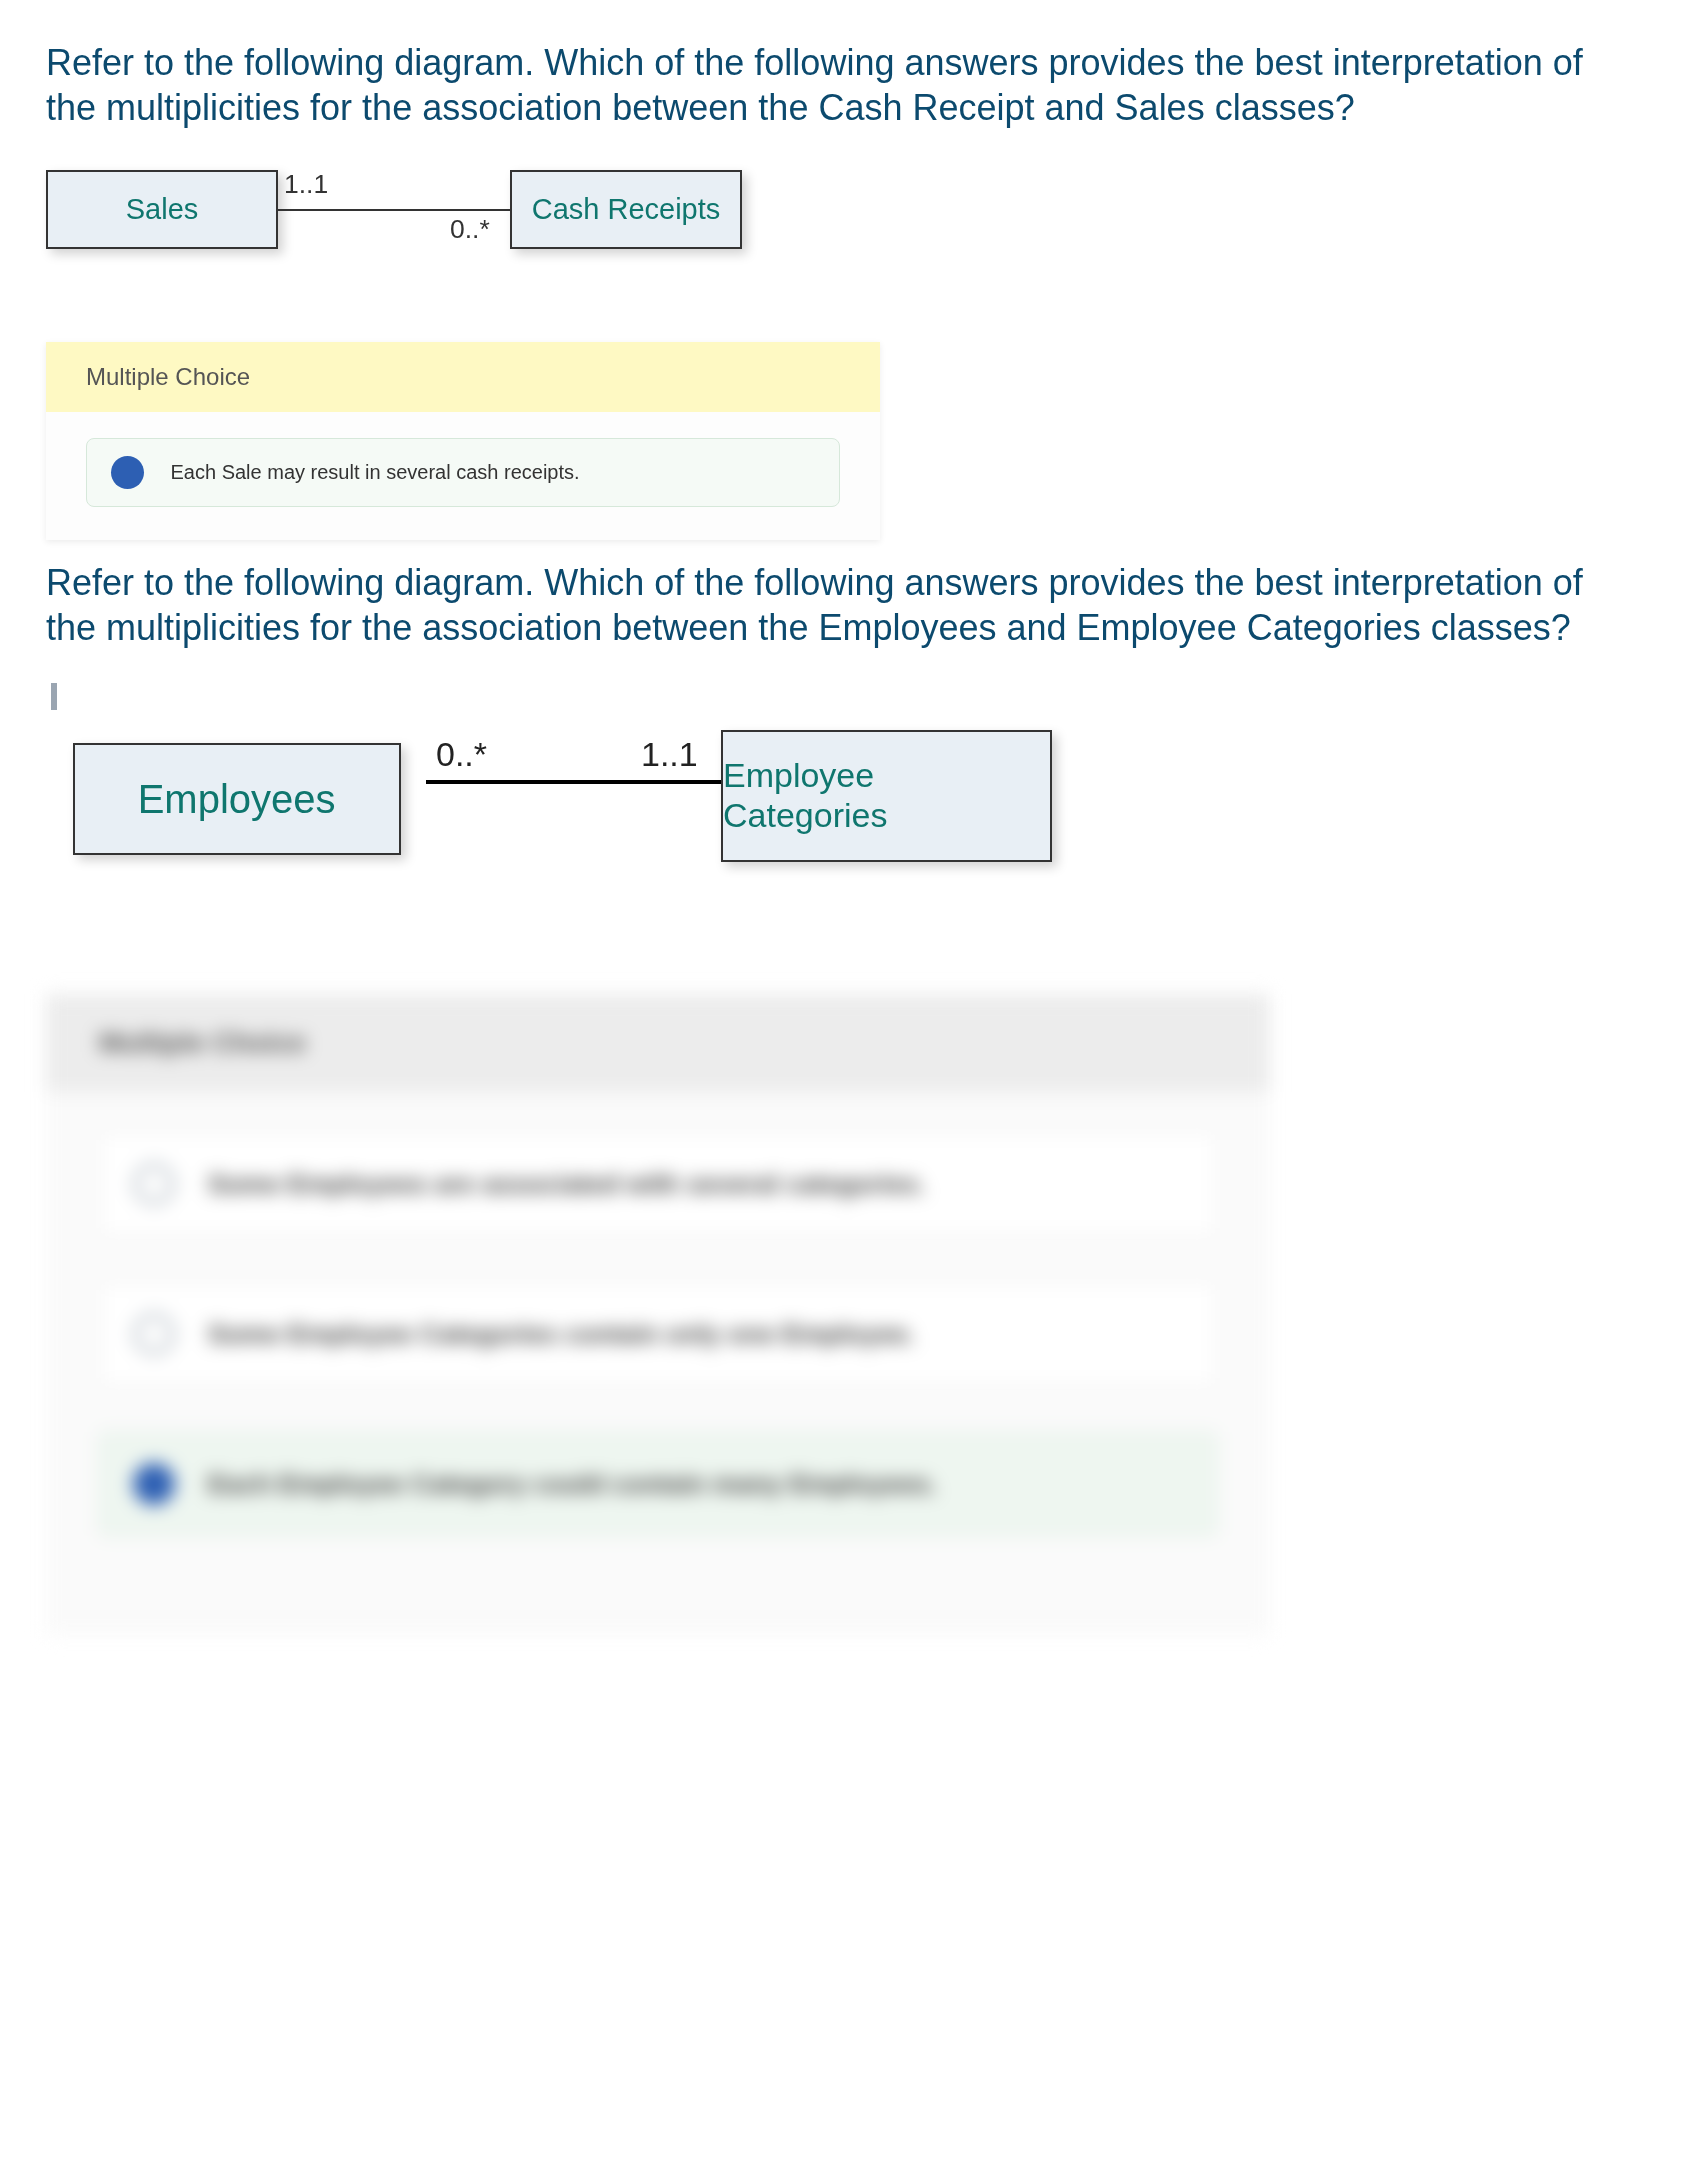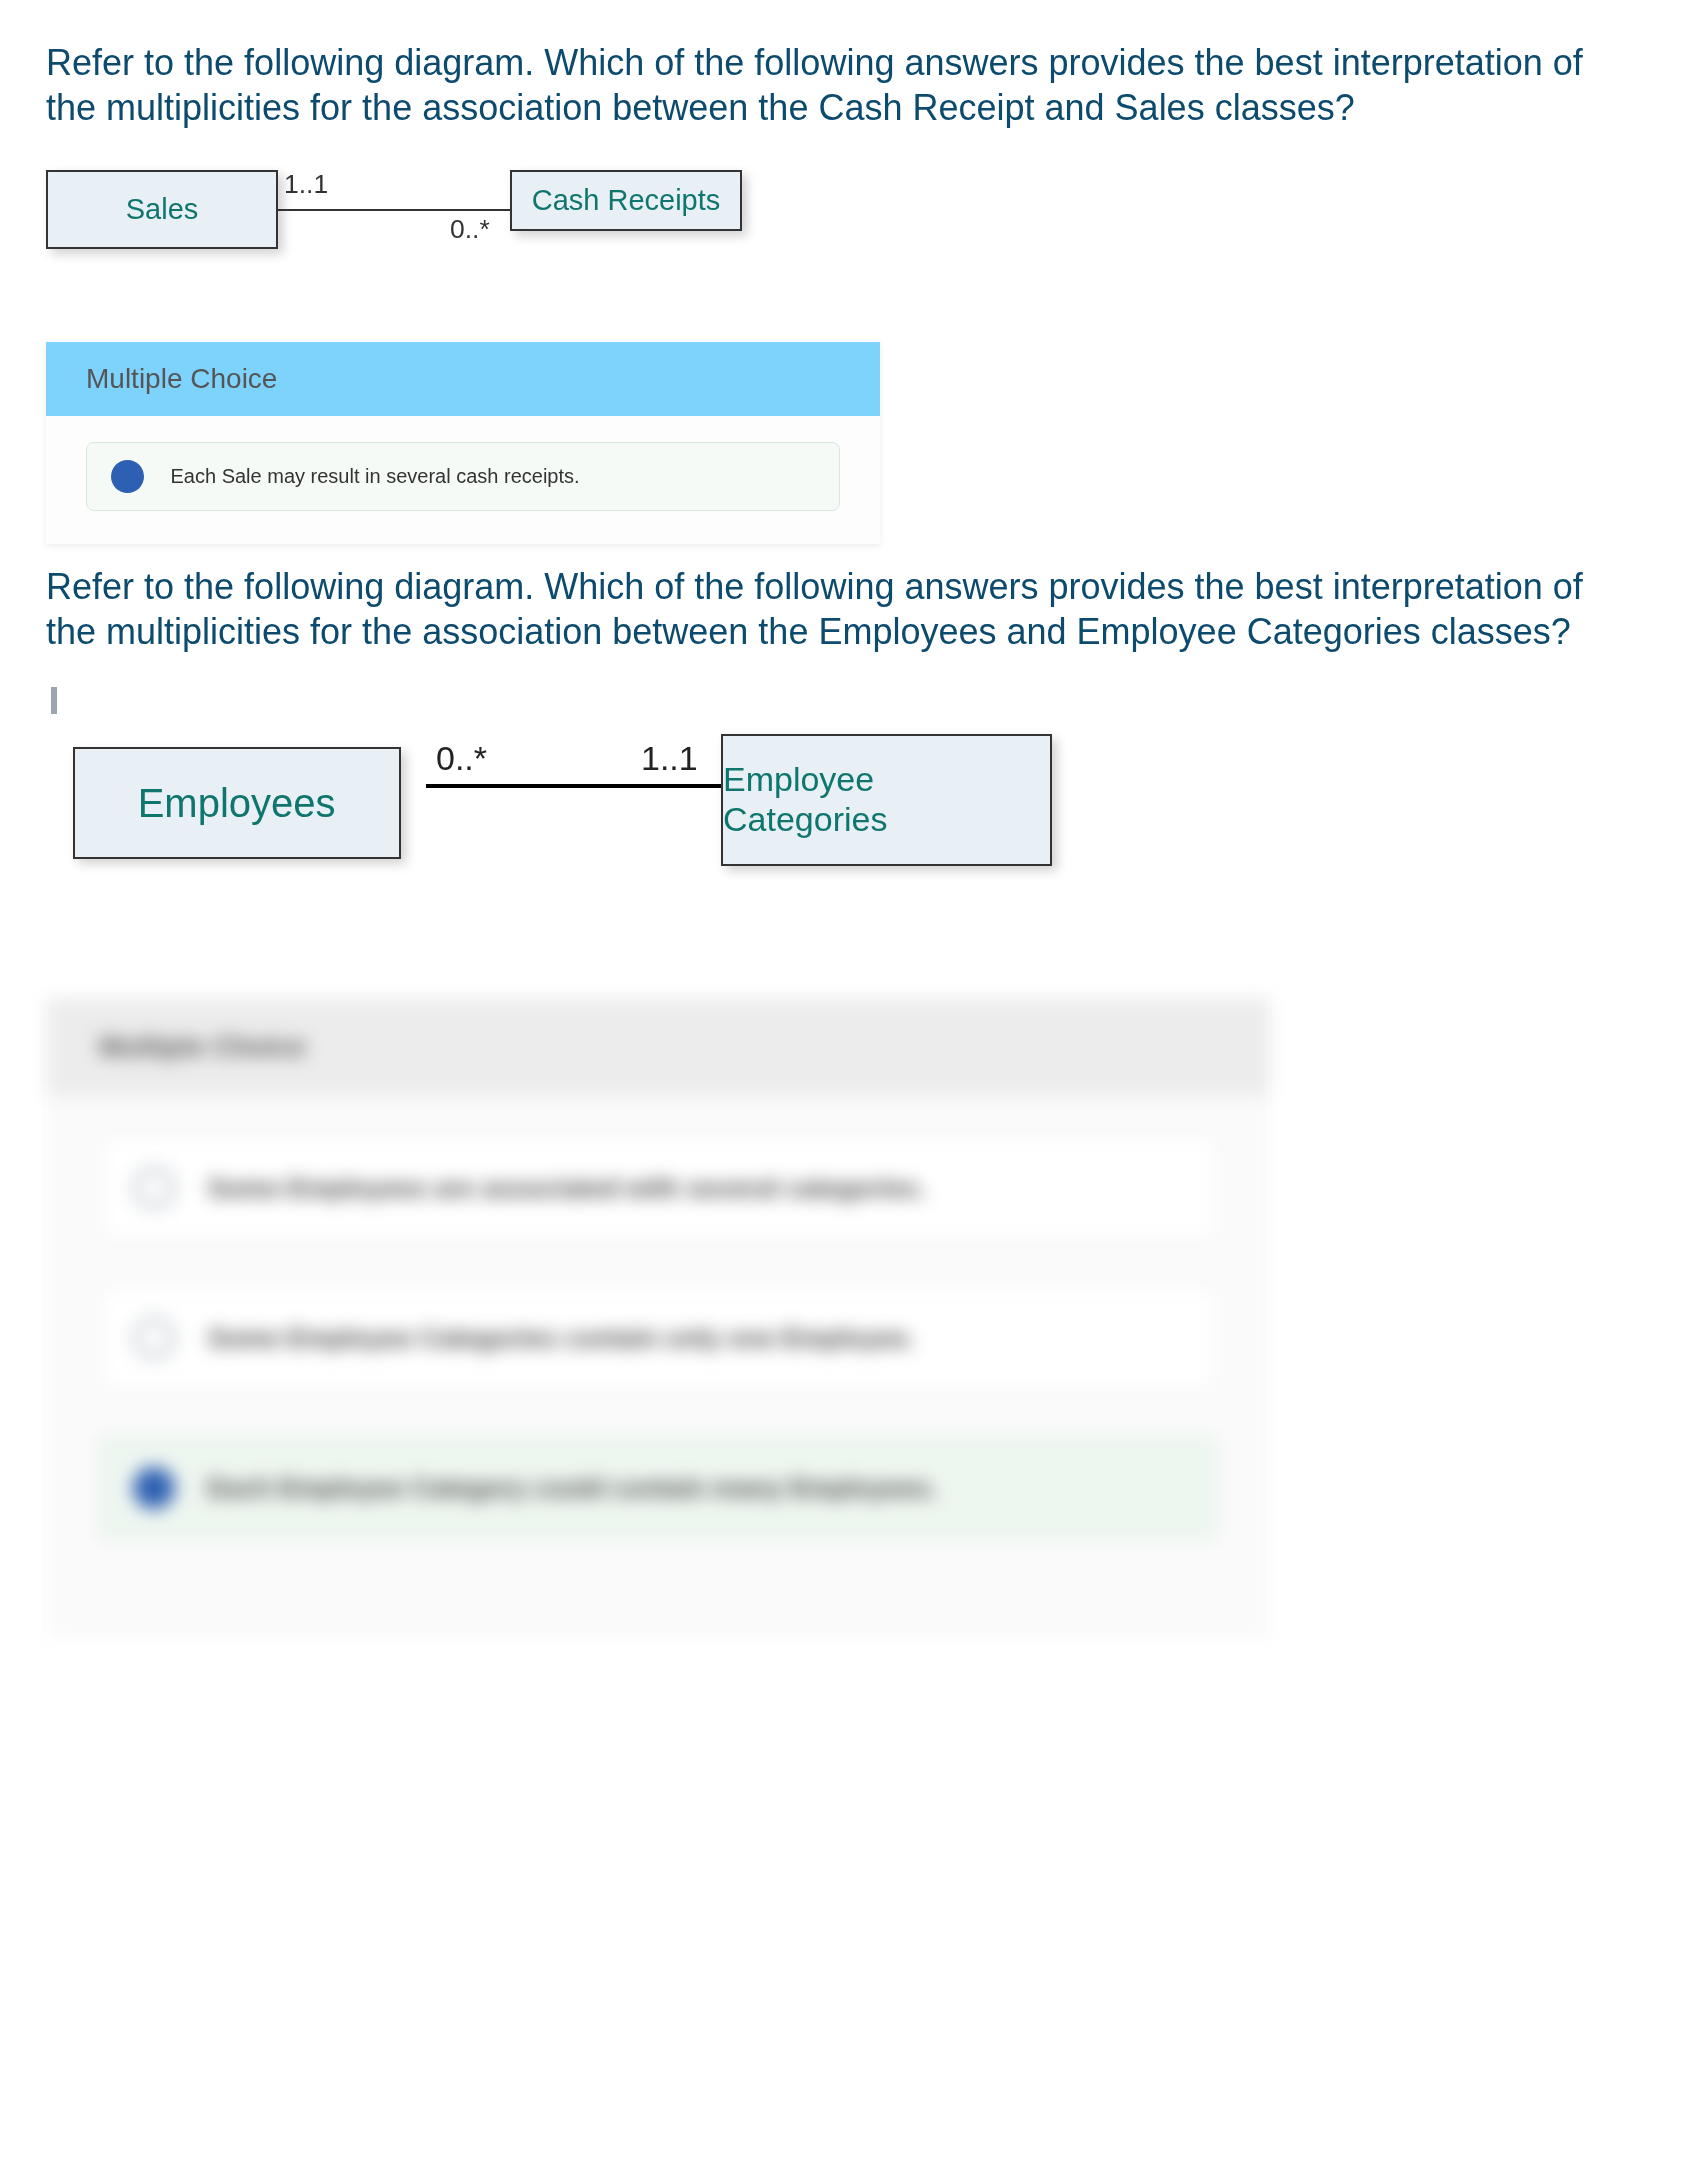--- a/index.html
+++ b/index.html
@@ -30,21 +30,21 @@
     background: #e8eff5;
     border: 2.6px solid #333;
     display: flex;
     align-items: center;
     justify-content: center;
     font-size: 29px;
     color: #0f766e;
     box-shadow: 5.3px 5.3px 10.6px rgba(0,0,0,0.18);
   }
   .uml1 .box-sales { left: 0; top: 13.2px; width: 232px; height: 79px; }
-  .uml1 .box-cash  { left: 464px; top: 13.2px; width: 232px; height: 61px; }
+  .uml1 .box-cash  { left: 464px; top: 13.2px; width: 232px; height: 79px; }
   .uml1 .assoc-line {
     position: absolute;
     top: 52px;
     left: 232px;
     width: 233px;
     height: 2.6px;
     background: #333;
   }
   .uml1 .mult-left {
     position: absolute;
@@ -62,23 +62,23 @@
   }
 
   
   .mc-card {
     width: 834px;
     background: #f7f7f7;
     box-shadow: 0 2px 6.6px rgba(0,0,0,0.08);
     margin-bottom: 20px;
   }
   .mc-header {
-    background: #7dd3fc;
+    background: #fef9c3;
     padding: 21px 40px;
-    font-size: 28px;
+    font-size: 24px;
     color: #555;
   }
   .mc-body {
     padding: 26.5px 40px 33px 40px;
     background: #fdfdfd;
   }
   .mc-option {
     display: flex;
     align-items: center;
     gap: 26.5px;

